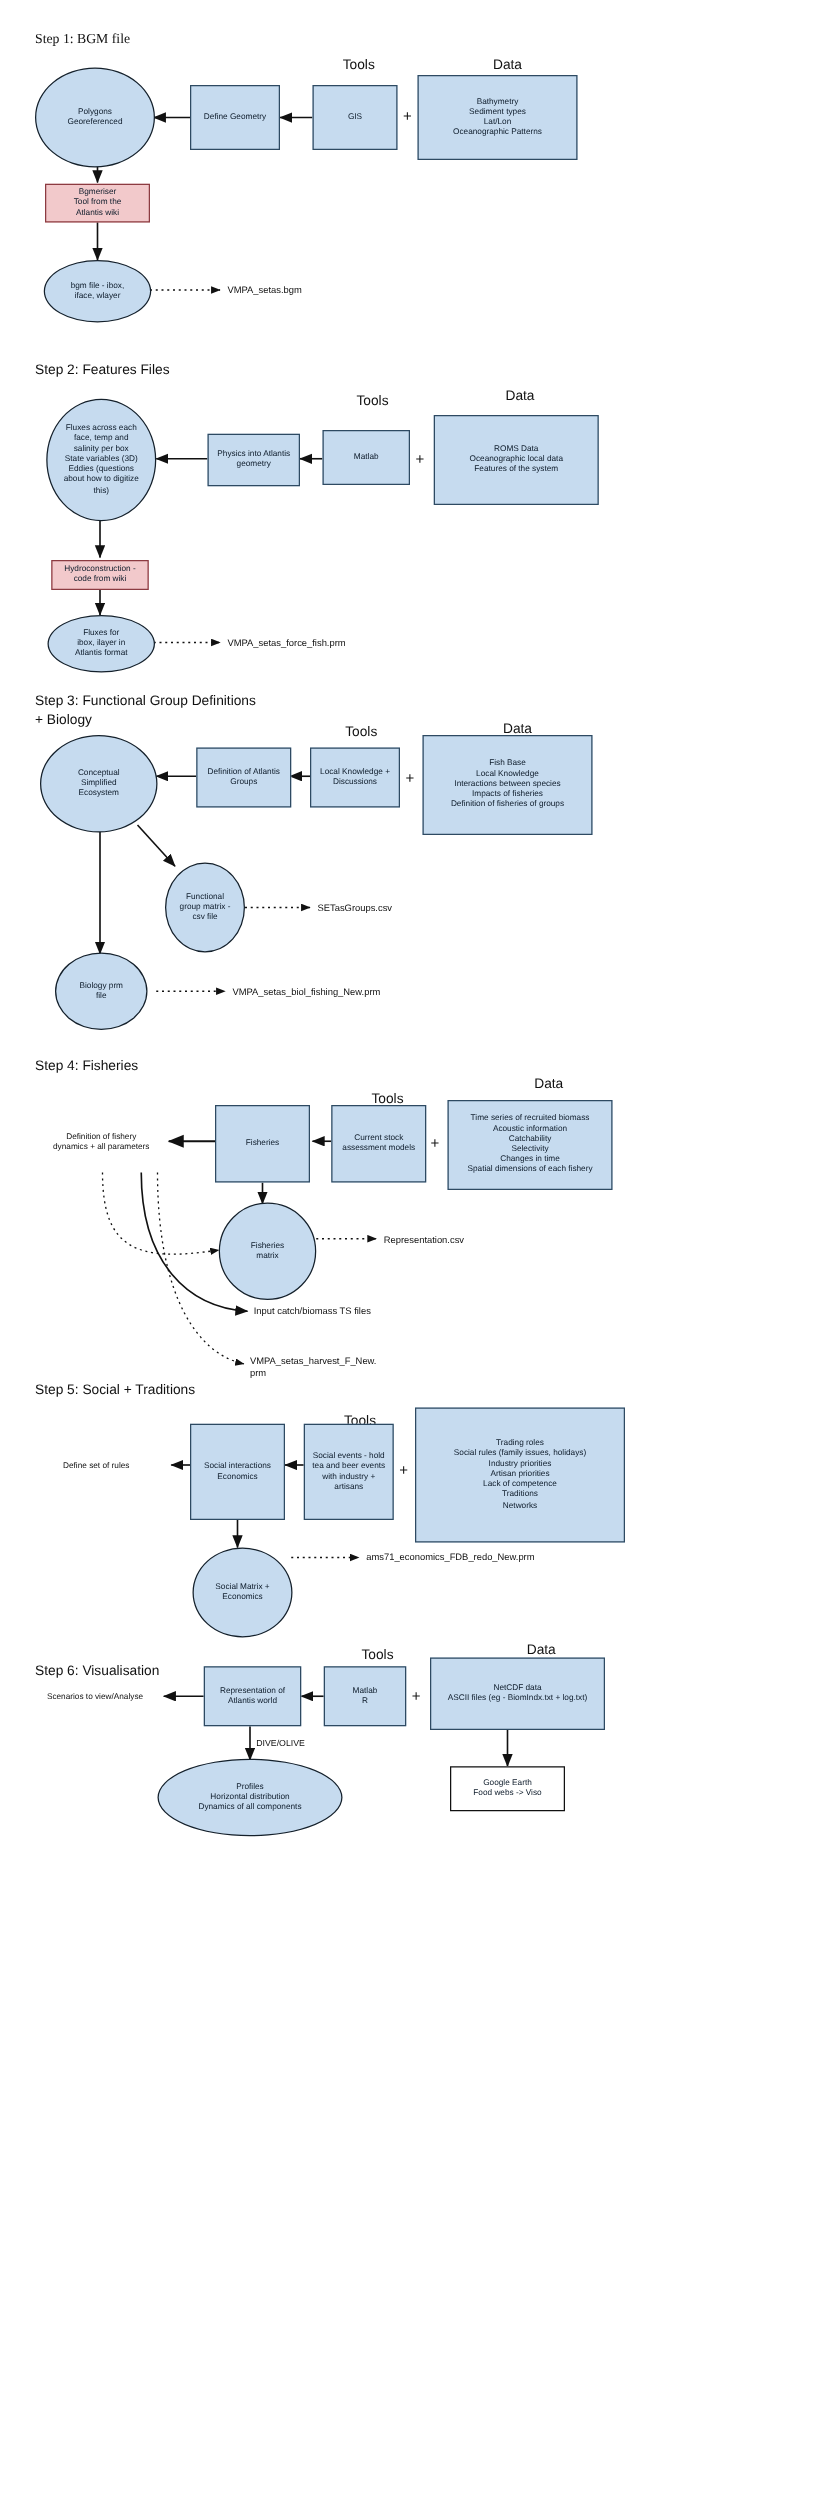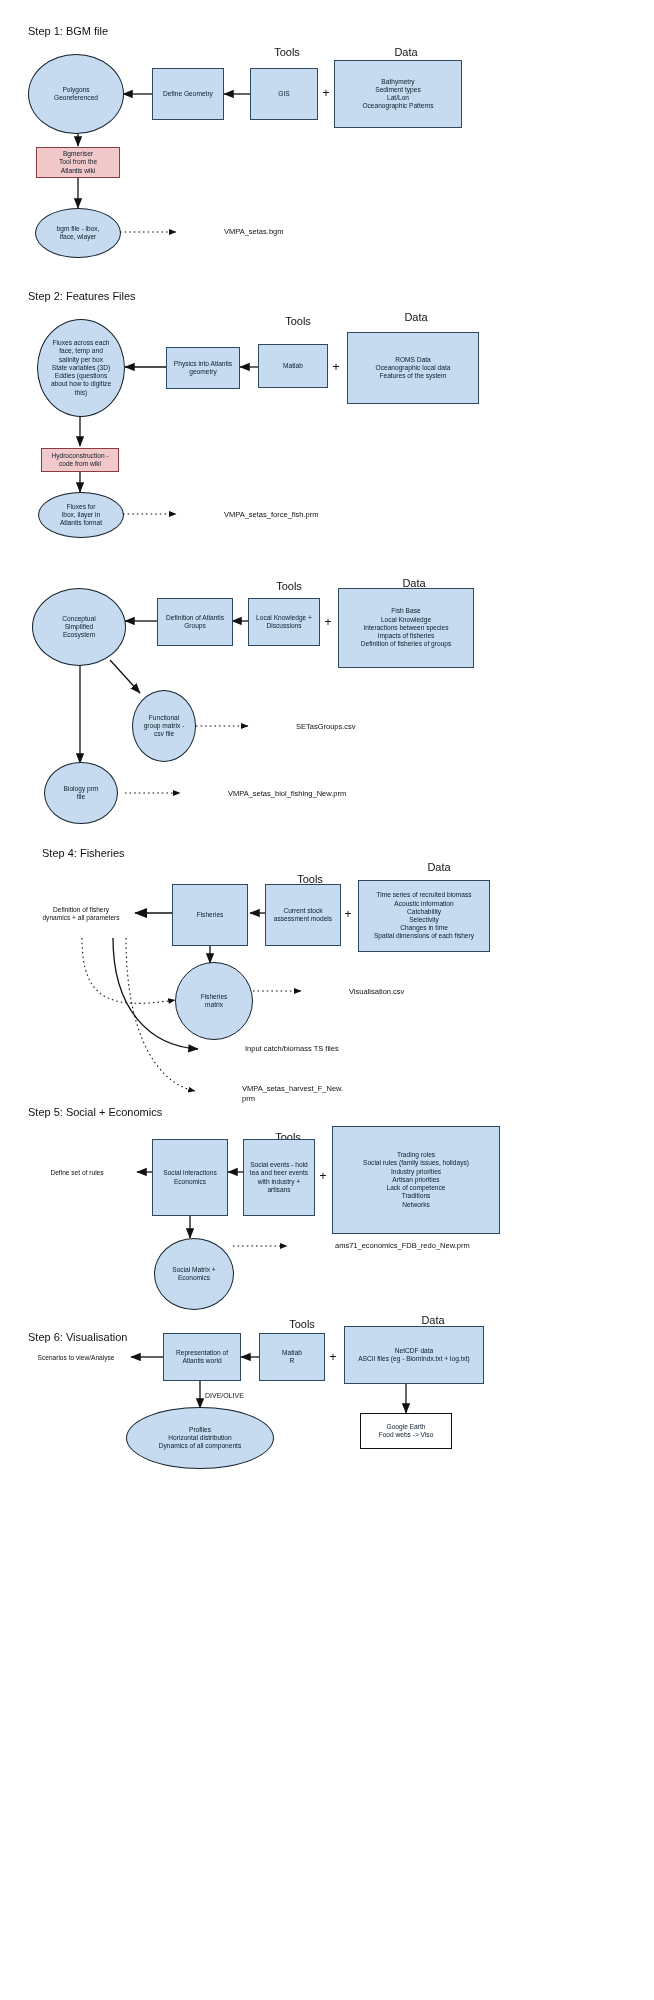--- a/index.html
+++ b/index.html
@@ -24,21 +24,21 @@
   .ellipse{
     background:#c6dbef;
     border:1px solid #14202b;
     border-radius:50%;
     color:#0d1b2a;
   }
   .plain{color:#111;background:transparent;border:0;}
   .steptitle{position:absolute;font-size:11px;color:#111;white-space:pre-line;line-height:1.35;}
   .grouplabel{position:absolute;font-size:11px;color:#111;text-align:center;}
   .plussign{position:absolute;font-size:12px;color:#111;text-align:center;}
-  .outlabel{position:absolute;font-size:7.5px;color:#111;line-height:1.3;margin-left:42px;}
+  .outlabel{position:absolute;font-size:7.5px;color:#111;line-height:1.3;}
   .edgelabel{position:absolute;font-size:7px;color:#111;}
   .fs7{font-size:6.6px;}
 </style>
 </head>
 <body>
 
 <div id="page">
 
   <svg id="wires" viewBox="0 0 654 2000">
     <defs>
@@ -84,21 +84,21 @@
     <line x1="243" y1="1172" x2="228" y2="1172" stroke="#111" stroke-width="1.3" marker-end="url(#arr)"></line>
     <line x1="190" y1="1216" x2="190" y2="1238" stroke="#111" stroke-width="1.3" marker-end="url(#arr)"></line>
     <line x1="233" y1="1246" x2="287" y2="1246" stroke="#111" stroke-width="1.1" stroke-dasharray="1.6 3" marker-end="url(#arrS)"></line>
 
     <line x1="163" y1="1357" x2="131" y2="1357" stroke="#111" stroke-width="1.3" marker-end="url(#arr)"></line>
     <line x1="259" y1="1357" x2="241" y2="1357" stroke="#111" stroke-width="1.3" marker-end="url(#arr)"></line>
     <line x1="200" y1="1381" x2="200" y2="1408" stroke="#111" stroke-width="1.3" marker-end="url(#arr)"></line>
     <line x1="406" y1="1383" x2="406" y2="1413" stroke="#111" stroke-width="1.3" marker-end="url(#arr)"></line>
   </svg>
 
-  <div class="steptitle" style="left:28px;top:24px;">Step 1: BGM file</div>
+  <div class="steptitle" style="left:28px;top:24px;font-family:Liberation Serif, serif;">Step 1: BGM file</div>
   <div class="grouplabel" style="left:250px;top:46px;width:74px;">Tools</div>
   <div class="grouplabel" style="left:350px;top:46px;width:112px;">Data</div>
 
   <div class="node ellipse" style="left:28px;top:54px;width:96px;height:80px;">
     <span class="txt fs7" style="white-space: pre-line;">Polygons
 Georeferenced</span>
   </div>
   <div class="node rect" style="left:152px;top:68px;width:72px;height:52px;">
     <span class="txt fs7">Define Geometry</span>
   </div>
@@ -153,20 +153,22 @@
     <span class="txt fs7" style="white-space: pre-line;">Hydroconstruction -
 code from wiki</span>
   </div>
   <div class="node ellipse" style="left:38px;top:492px;width:86px;height:46px;">
     <span class="txt fs7" style="white-space: pre-line;">Fluxes for
 ibox, ilayer in
 Atlantis format</span>
   </div>
   <div class="outlabel" style="left:182px;top:510px;">VMPA_setas_force_fish.prm</div>
 
+  <div class="steptitle" style="left: 28px; top: 554px; white-space: pre-line;">Step 3: Functional Group Definitions
+            + Biology</div>
   <div class="grouplabel" style="left:248px;top:580px;width:82px;">Tools</div>
   <div class="grouplabel" style="left:348px;top:577px;width:132px;">Data</div>
 
   <div class="node ellipse" style="left:32px;top:588px;width:94px;height:78px;">
     <span class="txt fs7" style="white-space: pre-line;">Conceptual
 Simplified
 Ecosystem</span>
   </div>
   <div class="node rect" style="left:157px;top:598px;width:76px;height:48px;">
     <span class="txt fs7" style="white-space: pre-line;">Definition of Atlantis
@@ -189,21 +191,21 @@
 group matrix -
 csv file</span>
   </div>
   <div class="outlabel" style="left:254px;top:722px;text-align:center;">SETasGroups.csv</div>
   <div class="node ellipse" style="left:44px;top:762px;width:74px;height:62px;">
     <span class="txt fs7" style="white-space: pre-line;">Biology prm
 file</span>
   </div>
   <div class="outlabel" style="left:186px;top:789px;">VMPA_setas_biol_fishing_New.prm</div>
 
-  <div class="steptitle" style="left:28px;top:846px;margin-left:14px;">Step 4: Fisheries</div>
+  <div class="steptitle" style="left:28px;top:846px;">Step 4: Fisheries</div>
   <div class="grouplabel" style="left:265px;top:873px;width:90px;">Tools</div>
   <div class="grouplabel" style="left:360px;top:861px;width:158px;">Data</div>
 
   <div class="node plain" style="left:22px;top:900px;width:118px;height:28px;">
     <span class="txt fs7" style="white-space: pre-line;">Definition of fishery
 dynamics + all parameters</span>
   </div>
   <div class="node rect" style="left:172px;top:884px;width:76px;height:62px;">
     <span class="txt fs7">Fisheries</span>
   </div>
@@ -217,26 +219,26 @@
 Acoustic information
 Catchability
 Selectivity
 Changes in time
 Spatial dimensions of each fishery</span>
   </div>
   <div class="node ellipse" style="left:175px;top:962px;width:78px;height:78px;">
     <span class="txt fs7" style="white-space: pre-line;">Fisheries
 matrix</span>
   </div>
-  <div class="outlabel" style="left:307px;top:987px;">Visualisation.csv</div>
+  <div class="outlabel" style="left:307px;top:987px;">Representation.csv</div>
   <div class="outlabel" style="left:203px;top:1044px;">Input catch/biomass TS files</div>
   <div class="outlabel" style="left:200px;top:1084px;width:124px;white-space:pre-line;">VMPA_setas_harvest_F_New.
 prm</div>
 
-  <div class="steptitle" style="left:28px;top:1105px;">Step 5: Social + Economics</div>
+  <div class="steptitle" style="left:28px;top:1105px;">Step 5: Social + Traditions</div>
   <div class="grouplabel" style="left:243px;top:1131px;width:90px;">Tools</div>
   <div class="grouplabel" style="left:340px;top:1125px;width:172px;">Data</div>
 
   <div class="node plain" style="left:22px;top:1164px;width:110px;height:18px;">
     <span class="txt fs7">Define set of rules</span>
   </div>
   <div class="node rect" style="left:152px;top:1139px;width:76px;height:77px;">
     <span class="txt fs7" style="white-space: pre-line;">Social interactions
 Economics</span>
   </div>

